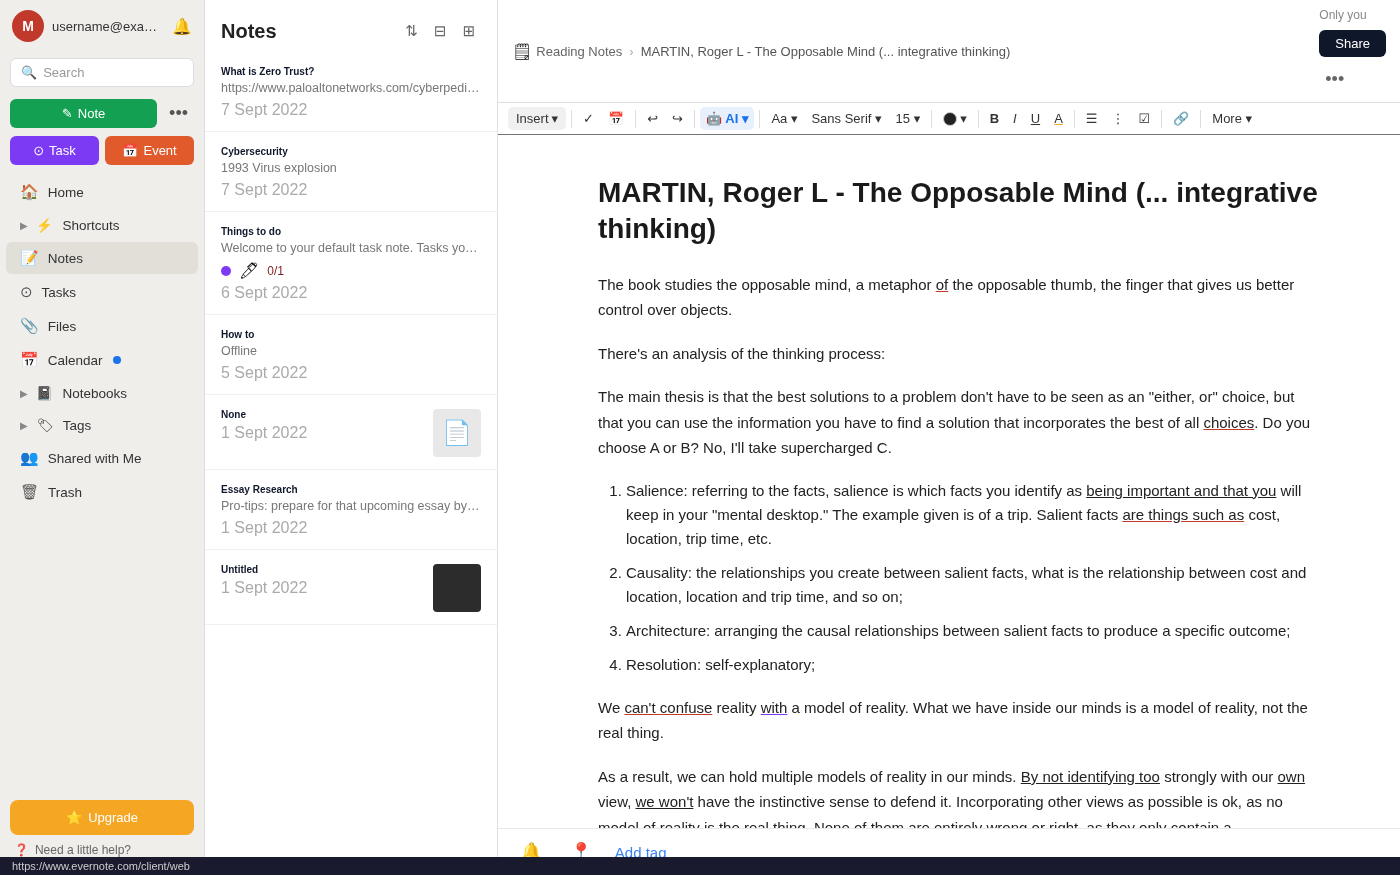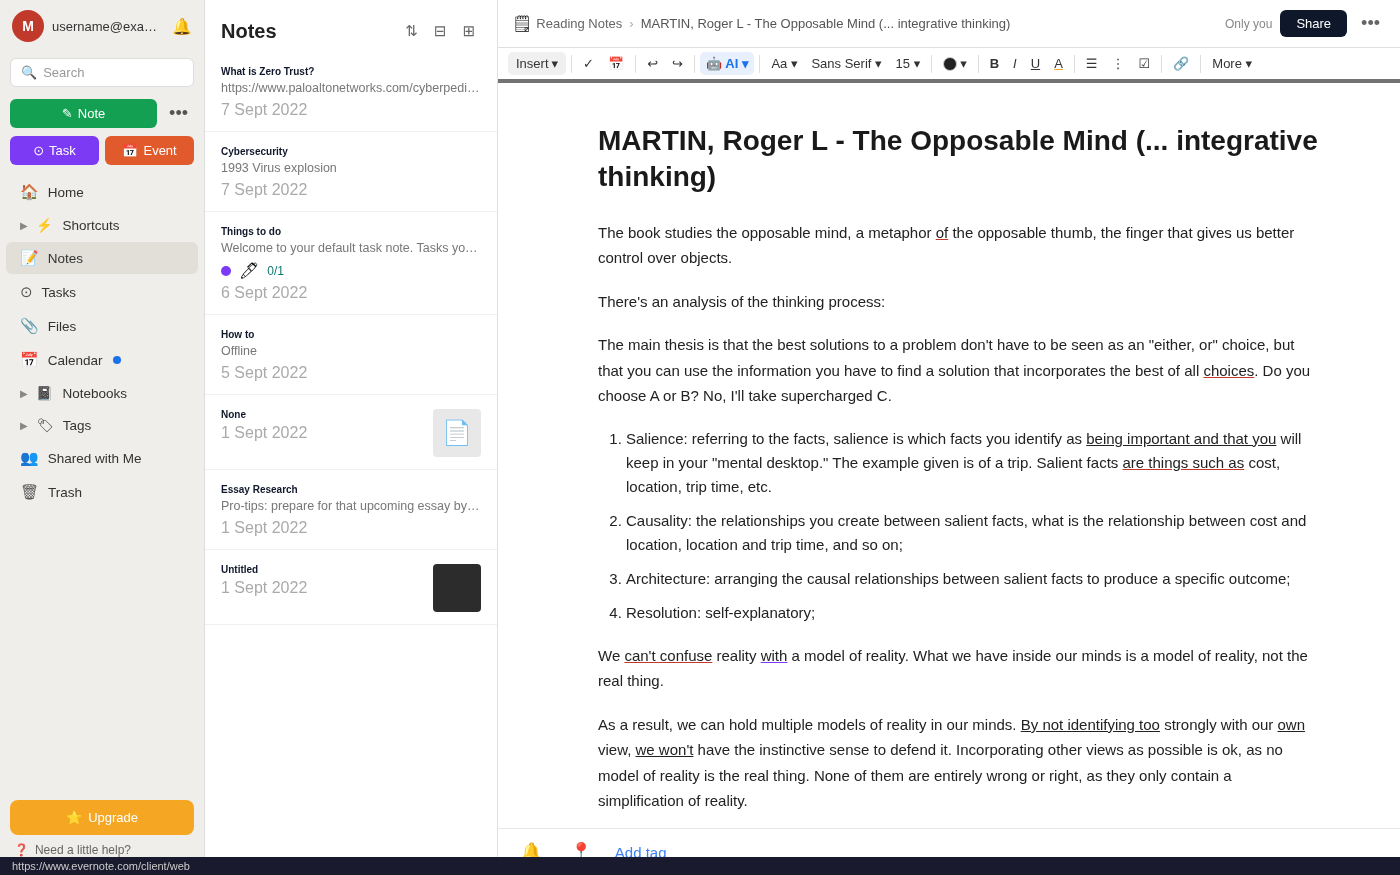--- a/index.html
+++ b/index.html
@@ -199,21 +199,21 @@
     .note-item {
       padding: 14px 16px 12px;
       border-bottom: 1px solid #f0f0f0;
       cursor: pointer;
     }
     .note-item-title { font-size: 10px; font-weight: 600; color: #0f172a; margin-bottom: 4px; }
     .note-item-preview { font-size: 12.5px; color: #777; margin-bottom: 6px; overflow: hidden; text-overflow: ellipsis; white-space: nowrap; max-width: 260px; }
     .note-item-date { font-size: 16px; color: #aaa; }
     .note-item-meta { display: flex; align-items: center; gap: 8px; margin-bottom: 4px; }
     .task-badge { background: #7c3af5; border-radius: 50%; width: 10px; height: 10px; display: inline-block; }
-    .task-progress { font-size: 12px; color: #0f766e; }
+    .task-progress { font-size: 12px; color: #7f1d1d; }
     .note-thumb {
       width: 48px; height: 48px;
       background: #e8e8e8;
       border-radius: 4px;
       float: right;
       margin-left: 10px;
       display: flex; align-items: center; justify-content: center;
       overflow: hidden;
     }
     .note-item-row { display: flex; justify-content: space-between; align-items: flex-start; }
@@ -238,22 +238,23 @@
       display: flex;
       align-items: center;
       gap: 4px;
       flex: 1;
     }
     .breadcrumb-item { font-size: 13px; color: #666; }
     .breadcrumb-sep { font-size: 13px; color: #aaa; margin: 0 3px; }
     #current-note-crumb { font-size: 13px; color: #555; }
     #topbar-right {
       display: flex;
-      align-items: center;
+      align-items: flex-start;
       gap: 8px;
+      flex-direction: column;
     }
     #only-you-badge { font-size: 12px; color: #888; }
     #share-button {
       background: #0f172a;
       color: white;
       border: none;
       border-radius: 6px;
       padding: 6px 16px;
       font-size: 13px;
       font-weight: 500;
@@ -266,21 +267,21 @@
       font-size: 18px;
       cursor: pointer;
       padding: 4px 6px;
     }
 
     
     #format-toolbar {
       display: flex;
       align-items: center;
       padding: 4px 10px;
-      border-bottom: 4px solid #737373;
+      border-bottom: 1px solid #737373;
       gap: 2px;
       flex-wrap: nowrap;
       overflow-x: auto;
     }
     .fmt-btn {
       background: none;
       border: none;
       cursor: pointer;
       padding: 4px 6px;
       border-radius: 4px;

